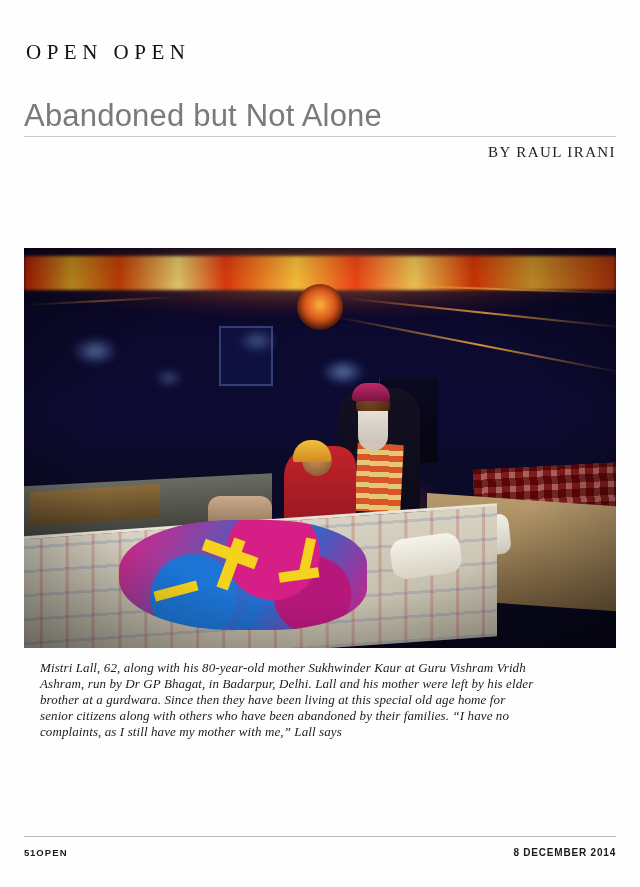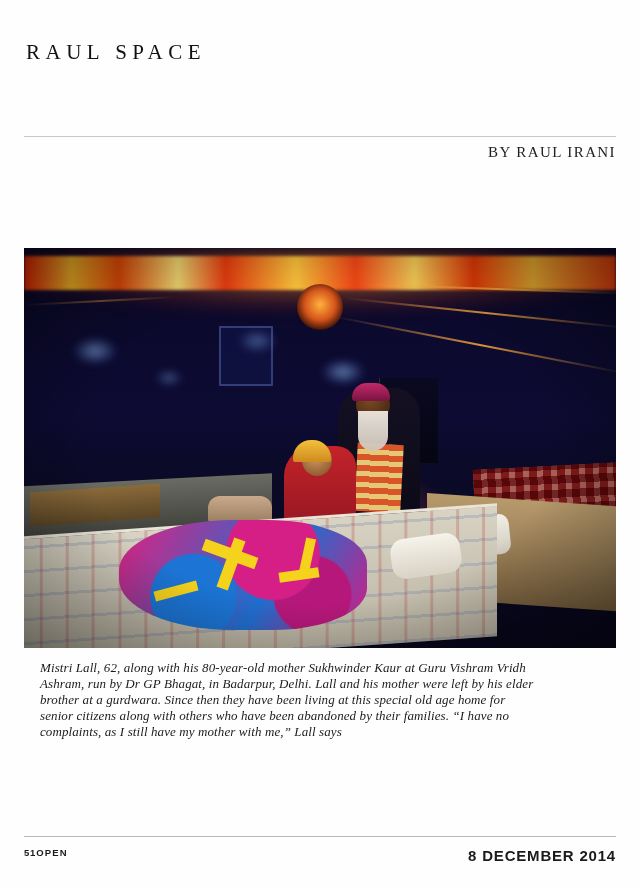--- a/index.html
+++ b/index.html
@@ -370,33 +370,34 @@
   }
   .folio-left .word {
     font-weight: 700;
     letter-spacing: 1.2px;
   }
   .folio-right {
     position: absolute;
     right: 24px;
     top: 847px;
     font-family: "Liberation Sans", sans-serif;
-    font-size: 15px;
+    font-size: 10px;
     letter-spacing: 0.8px;
     color: #1a1a1a;
     font-weight: 700;
   }
 </style>
 </head>
 <body>
 
 <div class="page">
 
-  <div class="kicker">RAUL SPACE</div>
-
+  <div class="kicker">OPEN OPEN</div>
+
+  <div class="headline">Abandoned but Not Alone</div>
 
   <div class="rule-top"></div>
 
   <div class="byline">BY RAUL IRANI</div>
 
   <div class="photo-wrap">
     <div class="photo">
       <div class="light-glow"></div>
       <div class="light-strip"></div>
       <div class="wire w3"></div>

